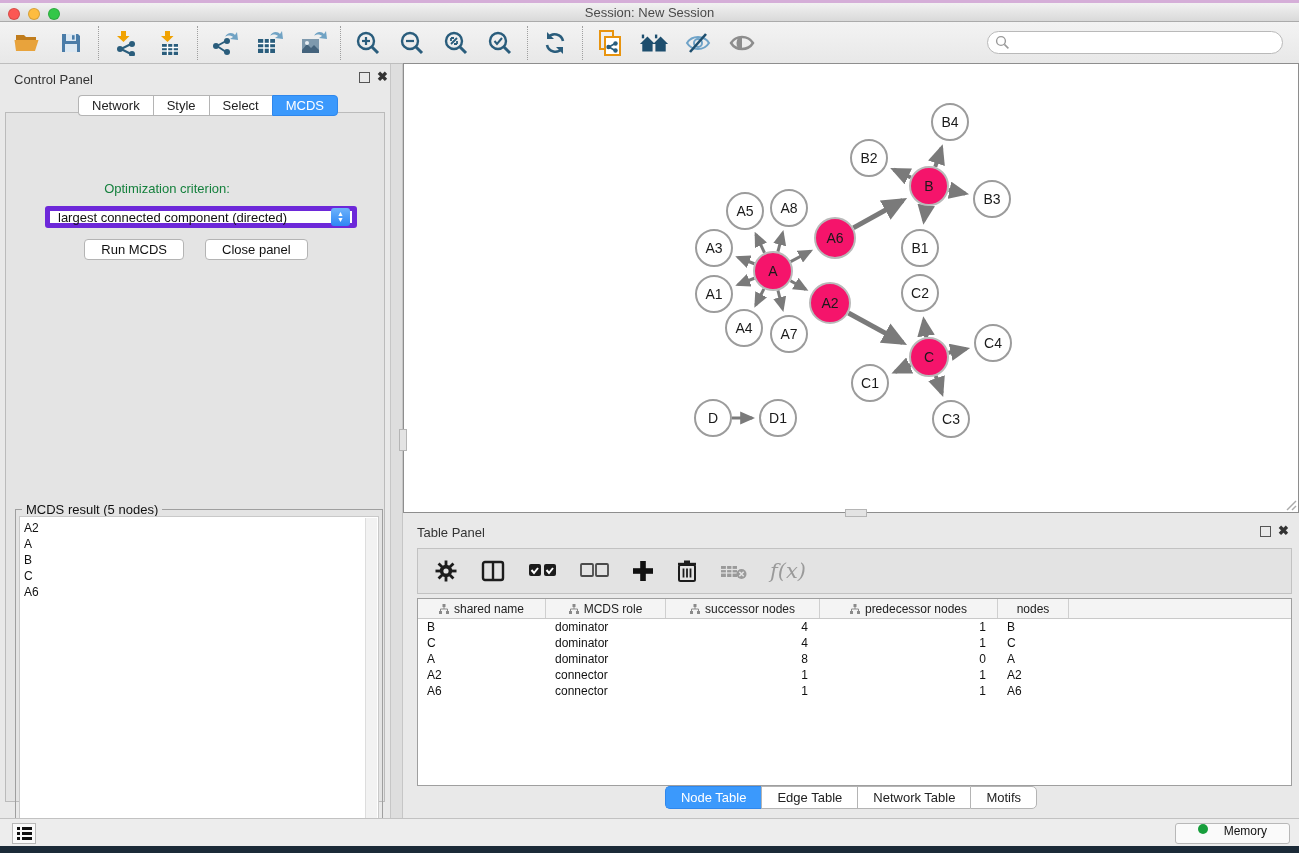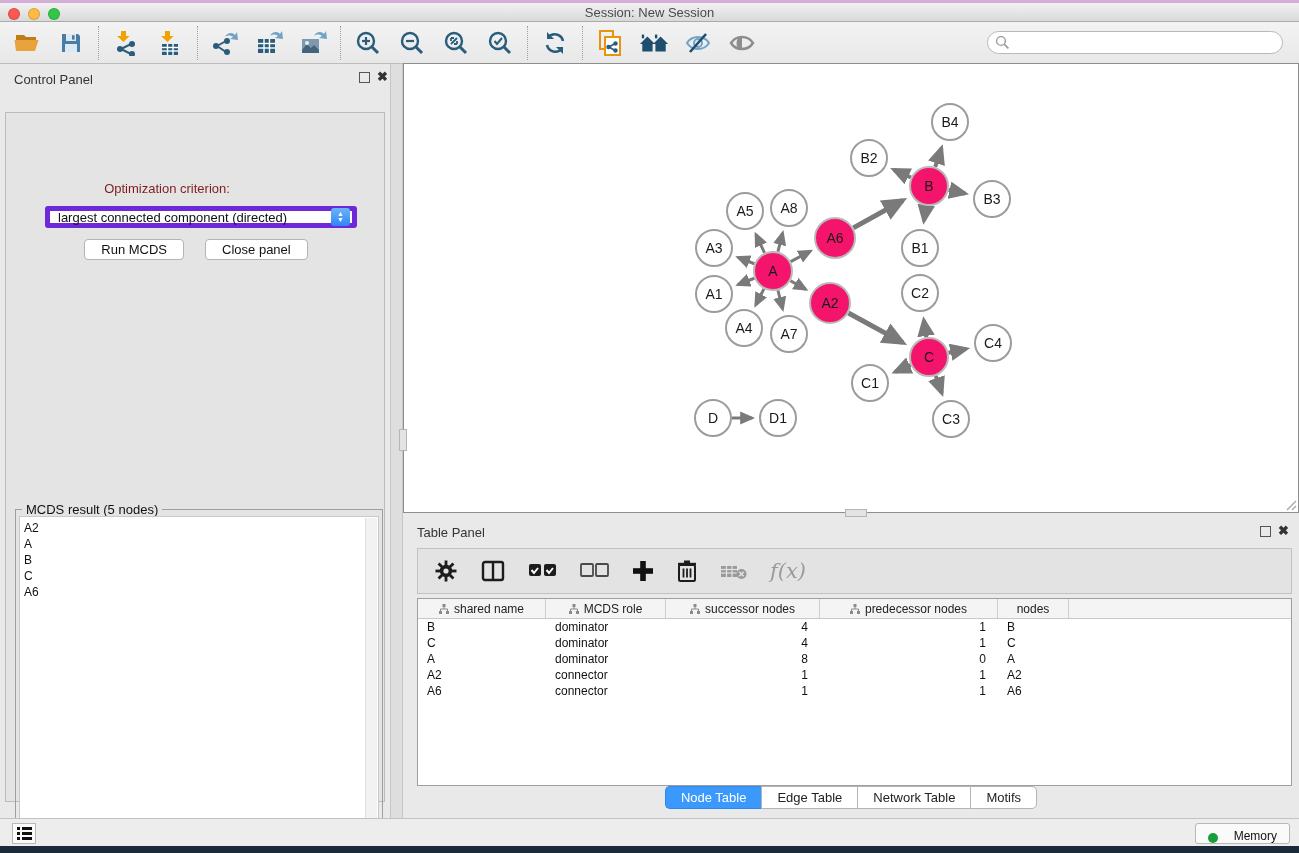--- a/index.html
+++ b/index.html
@@ -31,21 +31,21 @@
   .cp-header { position:absolute; left:14px; top:8px; font-size:13px; color:#333; }
   .cp-float { position:absolute; top:8px; width:11px; height:11px; border:1.5px solid #555; }
   .cp-close { position:absolute; top:5px; font-size:13px; font-weight:bold; color:#333; }
   .cp-tabs { position:absolute; left:78px; top:31px; display:flex; z-index:3; }
   .cp-tab { height:21px; padding:0 13px; display:flex; align-items:center; background:#fff;
     border:1px solid #b4b4b4; border-right:none; font-size:13px; color:#222; }
   .cp-tab:first-child { border-radius:4px 0 0 4px; }
   .cp-tab:last-child { border-right:1px solid #b4b4b4; border-radius:0 4px 4px 0; }
   .cp-tab.active { background:#3b99fc; border-color:#2f87ec; color:#fff; }
   .cp-box { position:absolute; left:5px; top:48px; width:380px; height:690px; border:1px solid #bbb; background:#e4e4e4; }
-  .cp-optlabel { position:absolute; left:0; top:68px; width:332px; text-align:center; color:#7f1d1d; }
+  .cp-optlabel { position:absolute; left:0; top:68px; width:332px; text-align:center; color:#15803d; }
   .cp-select { position:absolute; left:44px; top:93px; width:312px; height:22px; background:#fff;
     border:5px solid #6d28d9; border-radius:3px; display:flex; align-items:center; }
   .cp-select .val { flex:1; padding-left:8px; font-size:13px; color:#111; white-space:nowrap; }
   .cp-stepper { width:19px; height:18px; margin-right:2px; background:linear-gradient(#6db3fb,#2e86f5);
     border-radius:3px; display:flex; flex-direction:column; align-items:center; justify-content:center; color:#fff; font-size:7px; line-height:6px; }
   .cp-btnrow { position:absolute; left:0; top:126px; width:390px; display:flex; justify-content:center; gap:21px; }
   .cp-btn { height:21px; padding:0 16px; background:#fff; border:1px solid #b4b4b4; border-radius:4px;
     font-size:13px; color:#111; display:flex; align-items:center; }
   .mcds-group { position:absolute; left:14px; top:396px; width:368px; height:338px; border:1px solid #9f9f9f; }
   .mcds-title { position:absolute; left:6px; top:-8px; background:#e4e4e4; padding:0 4px; font-size:13px; color:#111; }
@@ -91,21 +91,21 @@
     border:1px solid #b4b4b4; border-right:none; font-size:13px; color:#222; }
   .tp-tab:first-child { border-radius:5px 0 0 5px; }
   .tp-tab:last-child { border-right:1px solid #b4b4b4; border-radius:0 5px 5px 0; }
   .tp-tab.active { background:#3b99fc; border-color:#2f87ec; color:#fff; }
 
   
   .statusbar { position:absolute; left:0; top:818px; width:1299px; height:28px; background:#ededed; border-top:1px solid #c2c2c2; }
   .sb-listbtn { position:absolute; left:12px; top:4px; width:24px; height:21px; background:#fafafa; border:1px solid #b8b8b8;
     display:flex; align-items:center; justify-content:center; }
   .sb-memory { position:absolute; right:9px; top:4px; height:21px; background:#fafafa; border:1px solid #b8b8b8; border-radius:3px;
-    display:flex; align-items:flex-end; gap:16px; padding:0 12px; font-size:12px; color:#111; }
+    display:flex; align-items:flex-start; gap:16px; padding:0 22px; font-size:12px; color:#111; }
   .sb-memdot { width:10px; height:10px; border-radius:50%; background:#179e3c; }
   .desktop-strip-bottom { position:absolute; left:0; top:846px; width:1299px; height:7px; background:#1b2a38; }
 </style>
 </head>
 <body>
 
 <div class="desktop-strip-top"></div>
 
 <div class="titlebar">
   <div class="tl-dots">
@@ -287,20 +287,26 @@
         </svg>
       <input type="text" placeholder="" style="">
     </div>
   </div>
 </div>
 
 <div class="control-panel">
   <div class="cp-header">Control Panel</div>
   <div class="cp-float" style="left:359px"></div>
   <div class="cp-close" style="left:377px">✖</div>
+  <div class="cp-tabs" id="cp-tabs">
+      <div class="cp-tab">Network</div>
+      <div class="cp-tab">Style</div>
+      <div class="cp-tab">Select</div>
+      <div class="cp-tab active">MCDS</div>
+    </div>
   <div class="cp-box">
     <div class="cp-optlabel" style="left:-5px">Optimization criterion:</div>
     <div class="cp-select" style="left:39px">
       <span class="val">largest connected component (directed)</span>
       <span class="cp-stepper">
           <span>▲</span>
           <span>▼</span>
         </span>
     </div>
     <div class="cp-btnrow" style="left:-5px">

